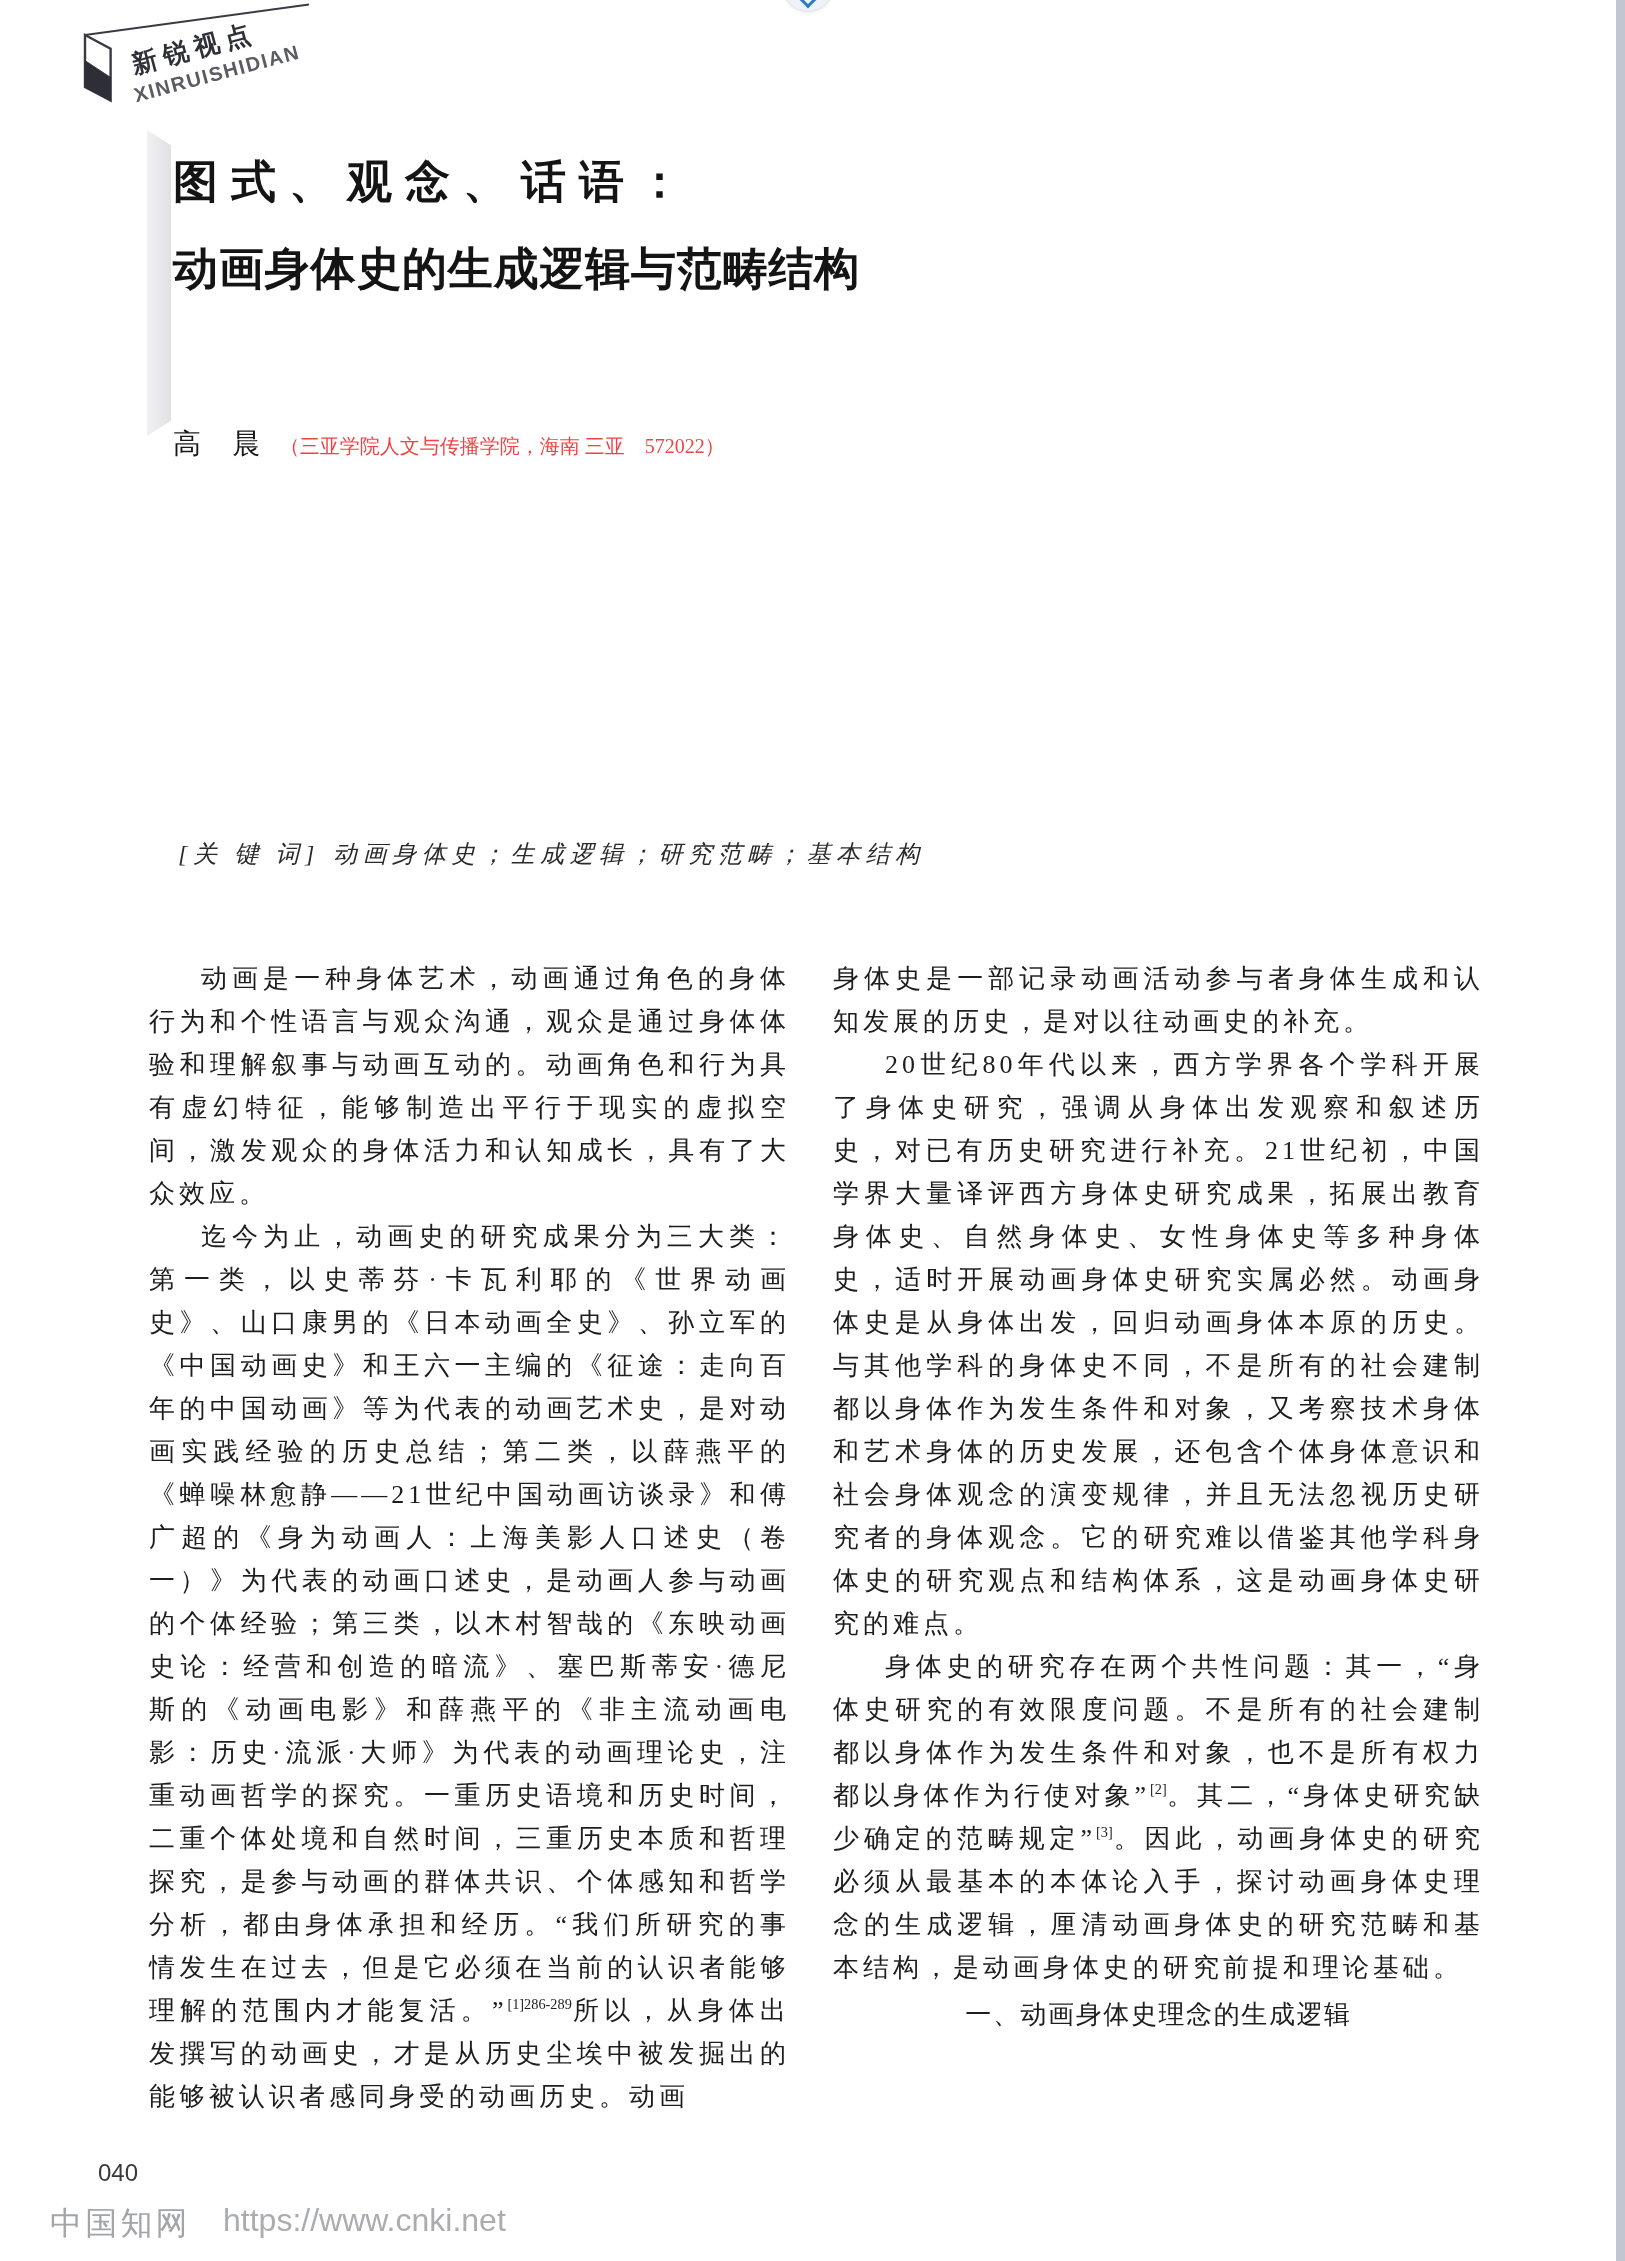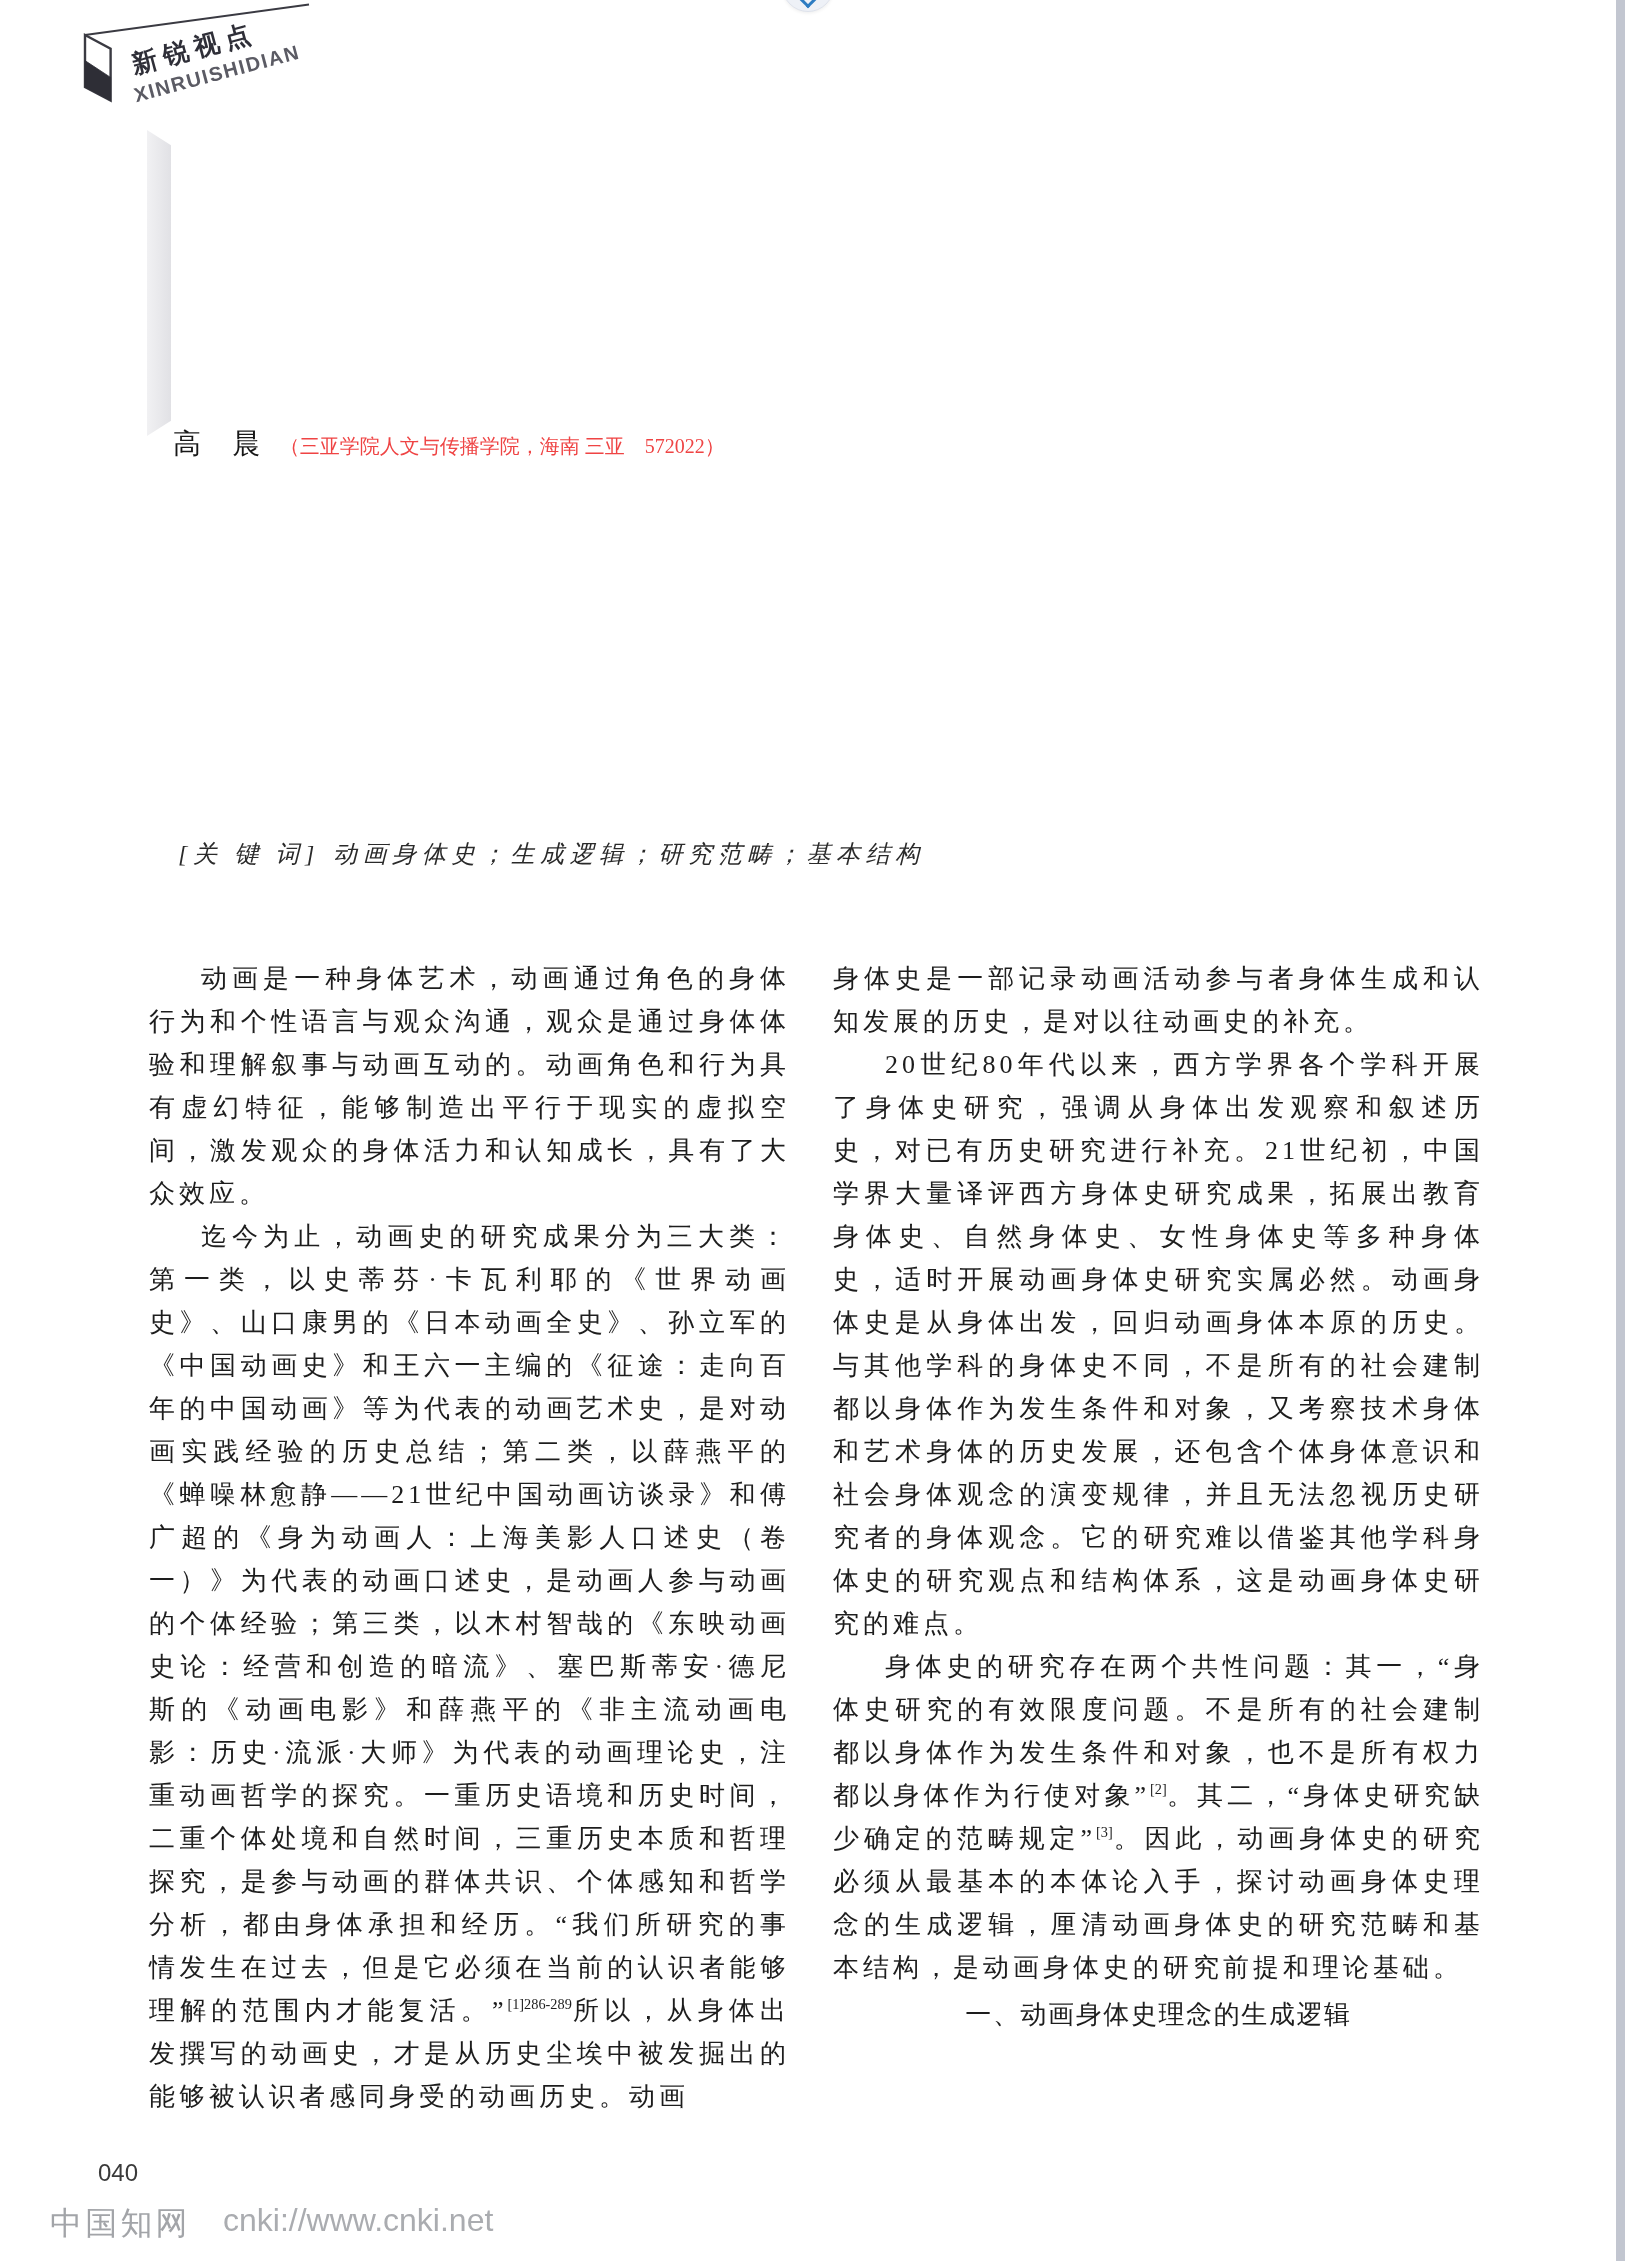--- a/index.html
+++ b/index.html
@@ -94,20 +94,24 @@
       <line x1="30" y1="40" x2="310" y2="2" stroke="#3a3a42" stroke-width="2.5"></line>
       <polygon points="30,40 62,57 62,122 30,105" fill="none" stroke="#3a3a42" stroke-width="3"></polygon>
       <polygon points="30,72 62,93 62,122 30,105" fill="#2e2e36" stroke="#2e2e36" stroke-width="1"></polygon>
       <text class="cn" x="92" y="88" font-size="32" letter-spacing="8" transform="rotate(-15 92 88)">新锐视点</text>
       <text class="en" x="94" y="124" font-size="25" letter-spacing="2" transform="rotate(-15 94 124)">XINRUISHIDIAN</text>
     </svg>
   </div>
 
   <div class="deco-bar"></div>
 
+  <div class="title">
+    <div class="l1">图式、观念、话语：</div>
+    <div class="l2">动画身体史的生成逻辑与范畴结构</div>
+  </div>
 
   <div class="author-line">
     <span class="author-name">高　晨</span><span class="affiliation">（三亚学院人文与传播学院，海南 三亚　572022）</span>
   </div>
 
 
   <p class="keywords">
     <span class="label">[关 键 词]</span><span>动画身体史；生成逻辑；研究范畴；基本结构</span>
   </p>
 
@@ -117,16 +121,16 @@
     </div>
   <div class="column col-right">
       <p class=""><span>身体史是一部记录动画活动参与者身体生成和认知发展的历史，是对以往动画史的补充。</span></p>
       <p class="indent"><span>20世纪80年代以来，西方学界各个学科开展了身体史研究，强调从身体出发观察和叙述历史，对已有历史研究进行补充。21世纪初，中国学界大量译评西方身体史研究成果，拓展出教育身体史、自然身体史、女性身体史等多种身体史，适时开展动画身体史研究实属必然。动画身体史是从身体出发，回归动画身体本原的历史。与其他学科的身体史不同，不是所有的社会建制都以身体作为发生条件和对象，又考察技术身体和艺术身体的历史发展，还包含个体身体意识和社会身体观念的演变规律，并且无法忽视历史研究者的身体观念。它的研究难以借鉴其他学科身体史的研究观点和结构体系，这是动画身体史研究的难点。</span></p>
       <p class="indent"><span>身体史的研究存在两个共性问题：其一，“身体史研究的有效限度问题。不是所有的社会建制都以身体作为发生条件和对象，也不是所有权力都以身体作为行使对象”</span><sup>[2]</sup><span>。其二，“身体史研究缺少确定的范畴规定”</span><sup>[3]</sup><span>。因此，动画身体史的研究必须从最基本的本体论入手，探讨动画身体史理念的生成逻辑，厘清动画身体史的研究范畴和基本结构，是动画身体史的研究前提和理论基础。</span></p>
       <p class="heading"><span>一、动画身体史理念的生成逻辑</span></p>
     </div>
 
   <div class="footer-page">040</div>
   <div class="footer-brand">中国知网</div>
-  <div class="footer-url">cnki://www.cnki.net</div>
+  <div class="footer-url">https://www.cnki.net</div>
 
 </div>
 
 
 </body></html>

